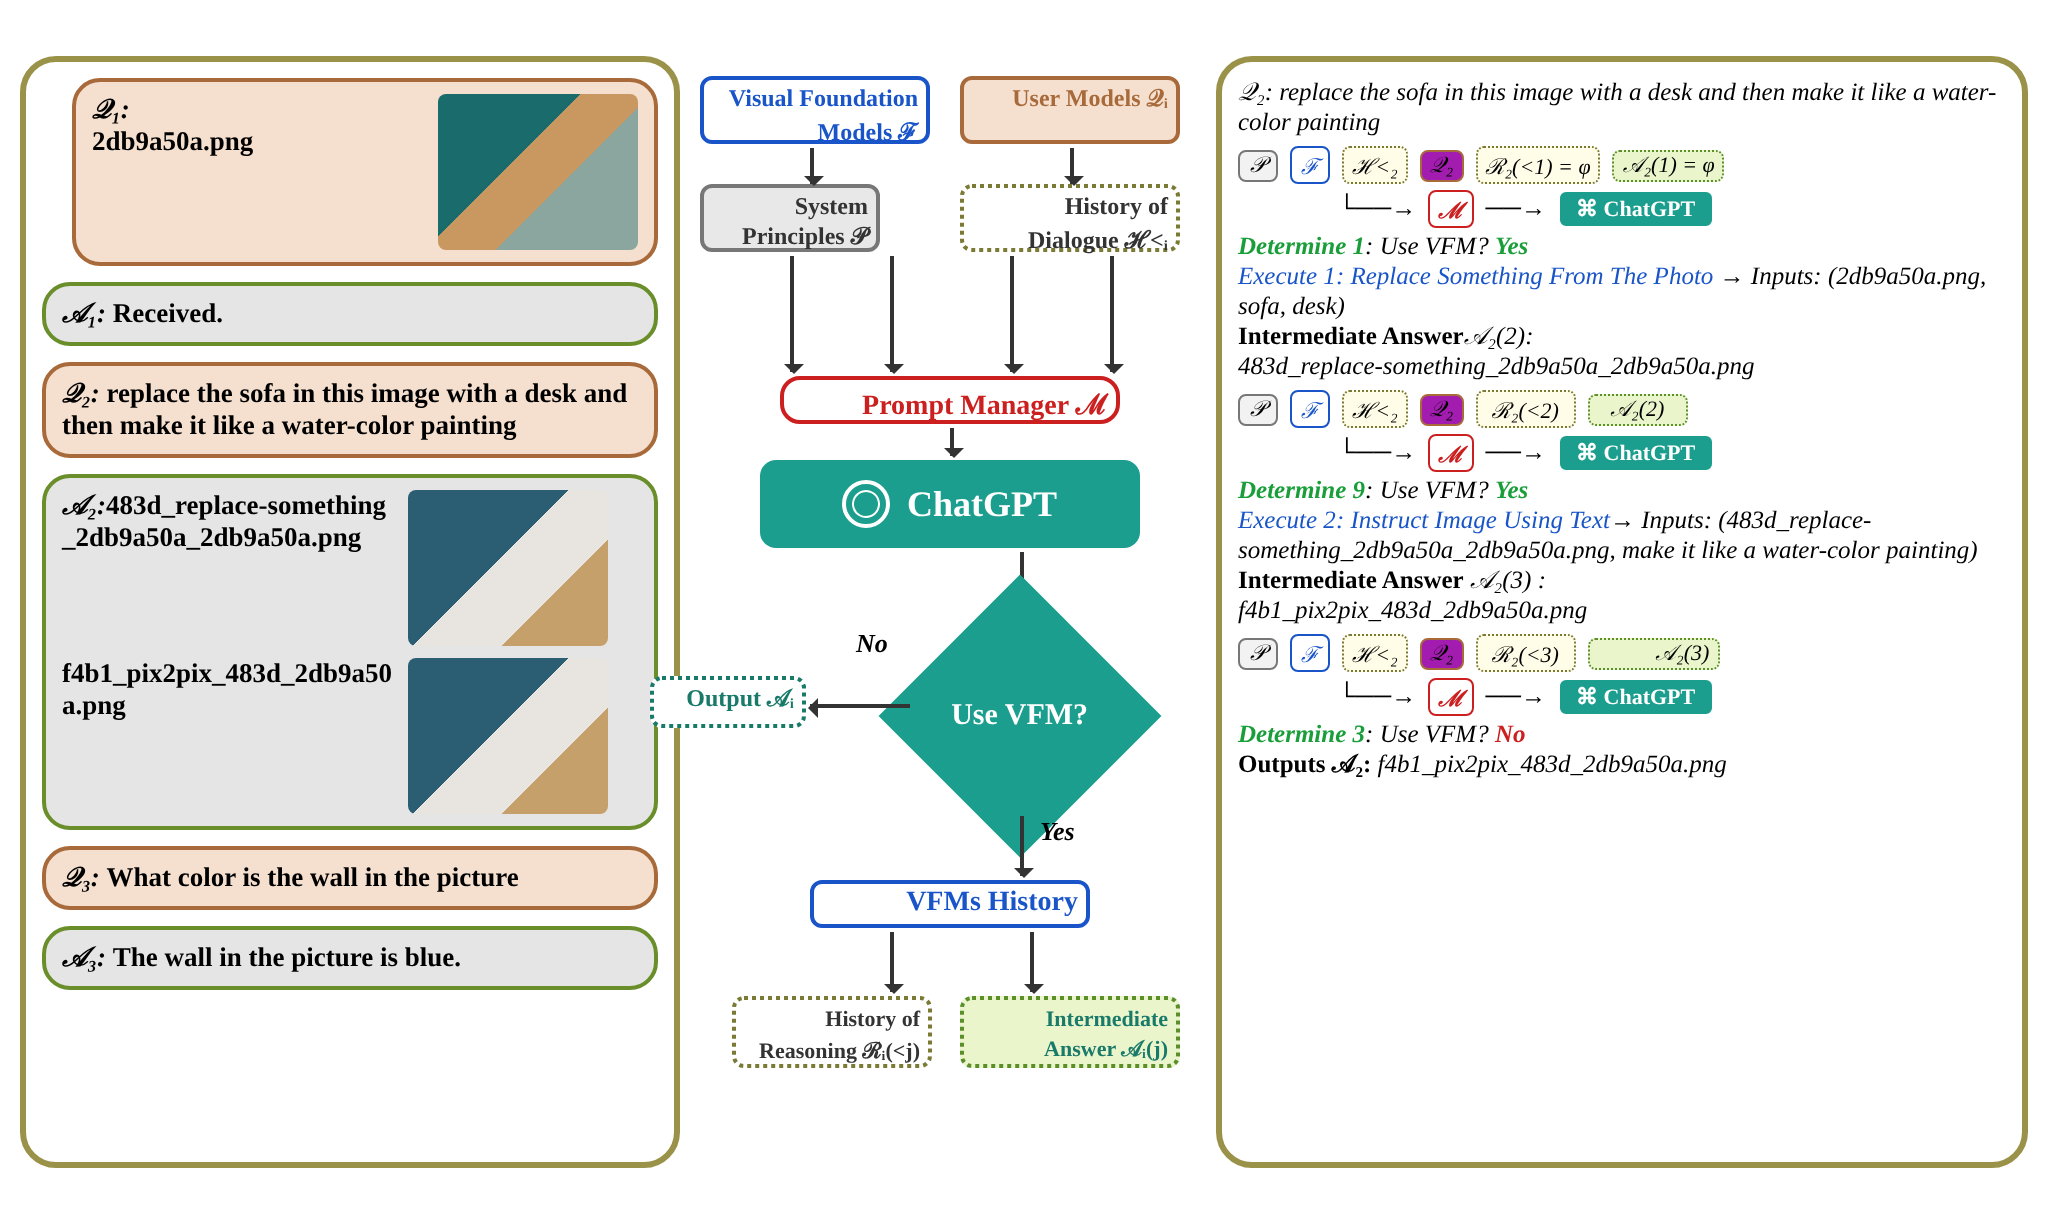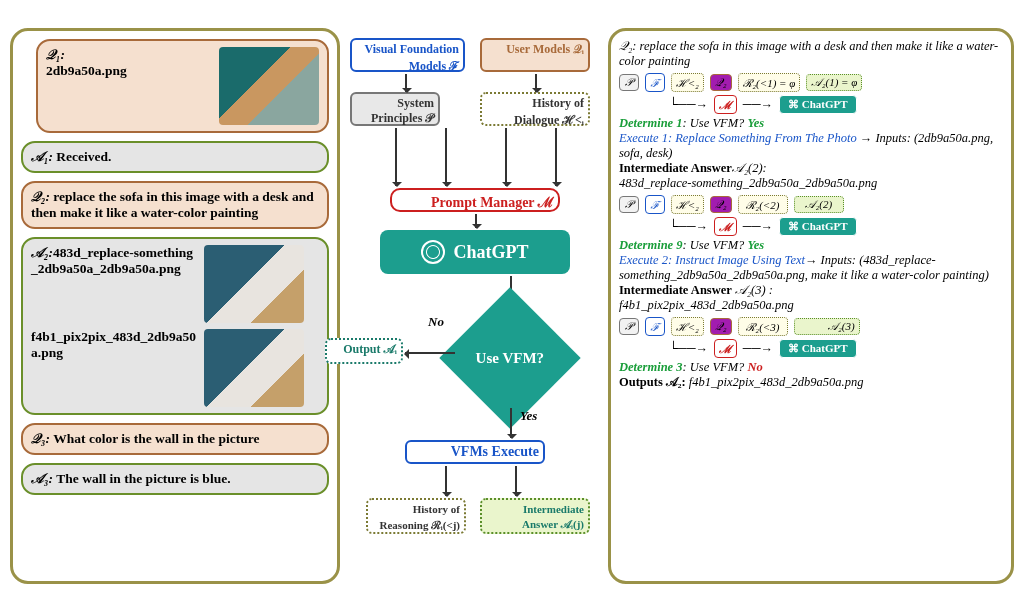--- a/index.html
+++ b/index.html
@@ -171,21 +171,21 @@
   <div class="diamond">
       <span>Use VFM?</span>
     </div>
   <div class="lbl" style="left:78px;top:284px;">No</div>
   <div class="lbl" style="left:170px;top:378px;">Yes</div>
 
   <div class="h-arrow" style="left:55px;top:322px;width:50px;transform:scaleX(-1);"></div>
   <div class="box green dotted out"><span class="bold nono">Output 𝒜ᵢ</span></div>
 
   <div class="v-arrow" style="left:160px;top:378px;height:30px;"></div>
-  <div class="box blue vfmexec"><span class="nono">VFMs Execute</span></div>
+  <div class="box blue vfmexec"><span class="nono">VFMs History</span></div>
 
   <div class="v-arrow" style="left:95px;top:436px;height:30px;"></div>
   <div class="v-arrow" style="left:165px;top:436px;height:30px;"></div>
 
   <div class="box olive dotted" style="left:16px;top:468px;width:100px;height:36px;"><span class="bold nono small">History of Reasoning ℛᵢ(&lt;j)</span></div>
   <div class="box green dotted" style="left:130px;top:468px;width:110px;height:36px;background:#eaf5cc;border-color:#5a8f2a;"><span class="bold nono small">Intermediate Answer 𝒜ᵢ(j)</span></div>
 </div>
 
 <div class="panel-right">
   <div class="txt" style="margin-bottom:4px;">𝒬₂: replace the sofa in this image with a desk and then make it like a water-color painting</div>

